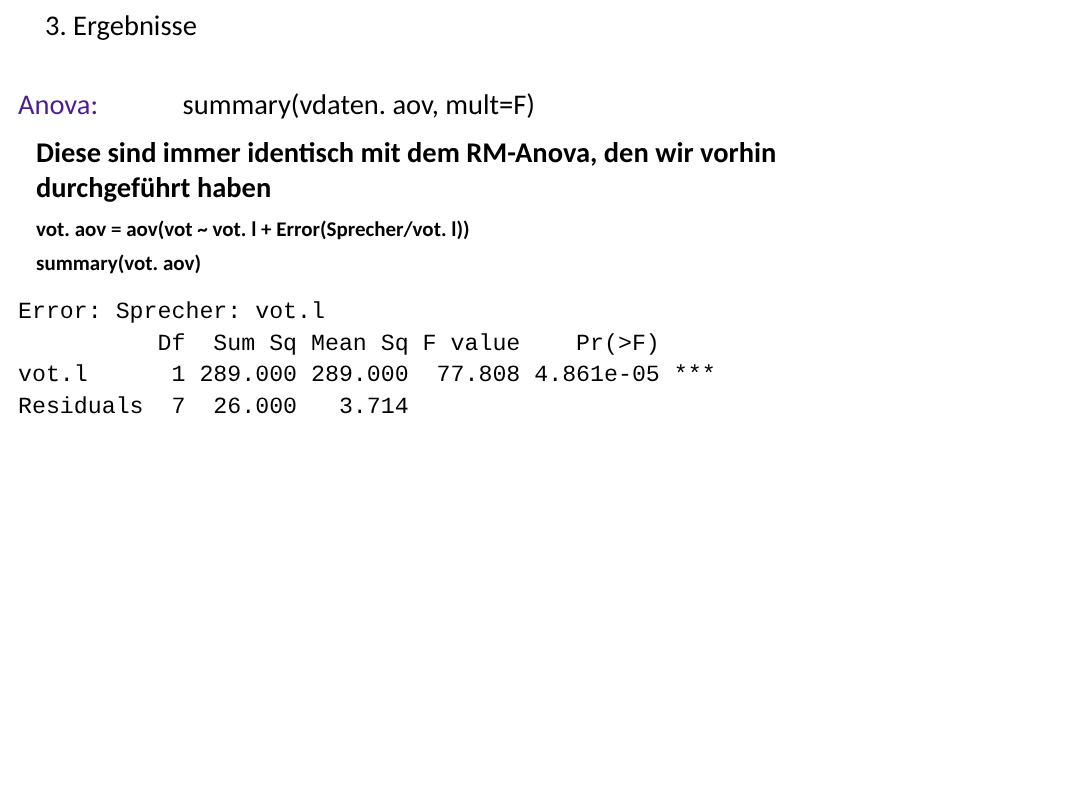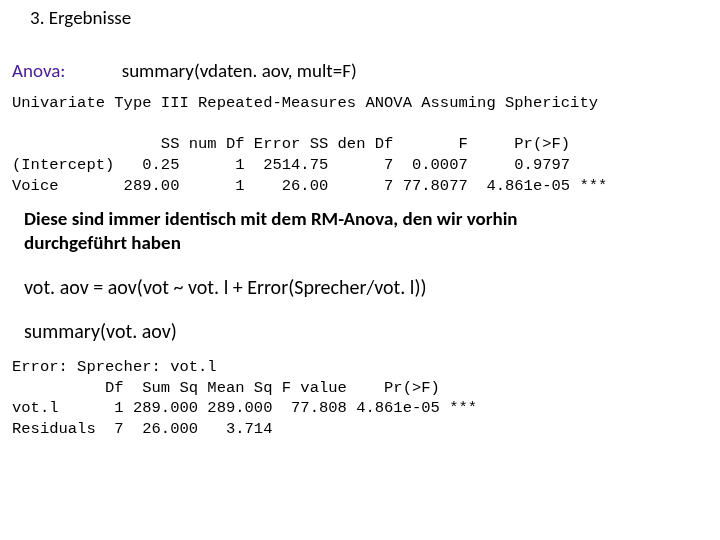--- a/index.html
+++ b/index.html
@@ -43,42 +43,38 @@
     margin: 10px 0 10px 0;
     line-height: 1.35;
   }
   .body-text {
     font-size: 19px;
     margin: 8px 0 4px 12px;
     line-height: 1.25;
     font-weight: bold;
   }
   .code-text {
-    font-size: 20px;
-    margin: 20px 0 0 12px;
+    font-size: 14px;
+    margin: 6px 0 0 12px;
+    font-weight: bold;
   }
 </style>
 </head>
 <body>
 
 <div class="slide">
 
   <div class="heading">3. Ergebnisse</div>
 
   <div class="para">
     <br>
     <span class="red">Anova:</span>
     <span class="indent-code bluecode">summary(vdaten. aov, mult=F)</span>
   </div>
 
-  <pre class="mono">Univariate Type III Repeated-Measures ANOVA Assuming Sphericity
-
-                SS num Df Error SS den Df       F     Pr(&gt;F)
-(Intercept)   0.25      1  2514.75      7  0.0007     0.9797
-Voice       289.00      1    26.00      7 77.8077  4.861e-05 ***</pre>
 
   <div class="body-text">Diese sind immer identisch mit dem RM-Anova, den wir vorhin durchgeführt haben</div>
 
   <div class="code-text">vot. aov = aov(vot ~ vot. l + Error(Sprecher/vot. l))</div>
   <div class="code-text">summary(vot. aov)</div>
 
   <pre class="mono" style="margin-top:14px">Error: Sprecher: vot.l
           Df  Sum Sq Mean Sq F value    Pr(&gt;F)
 vot.l      1 289.000 289.000  77.808 4.861e-05 ***
 Residuals  7  26.000   3.714</pre>

